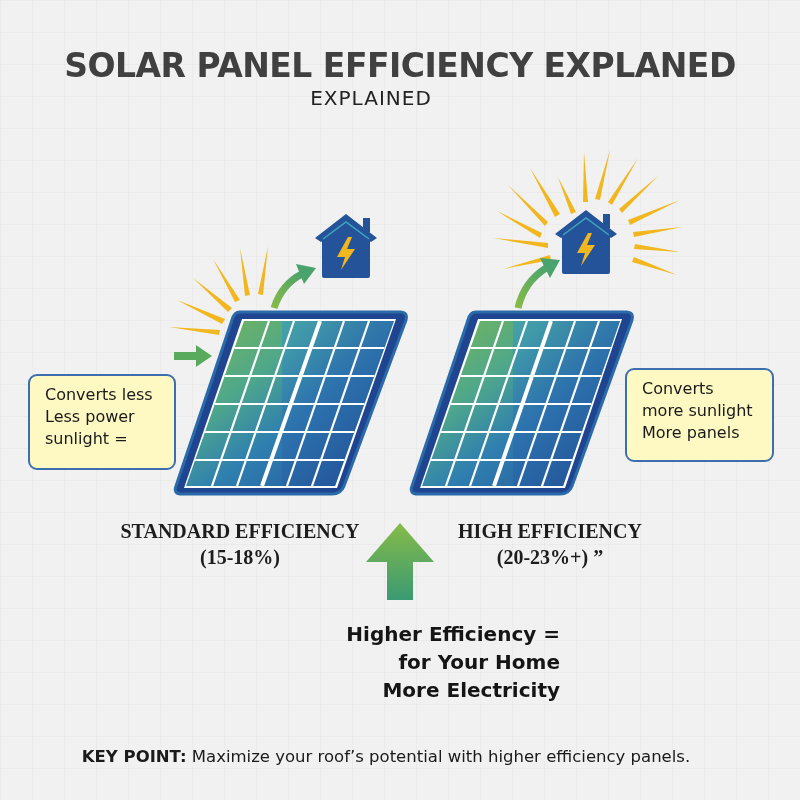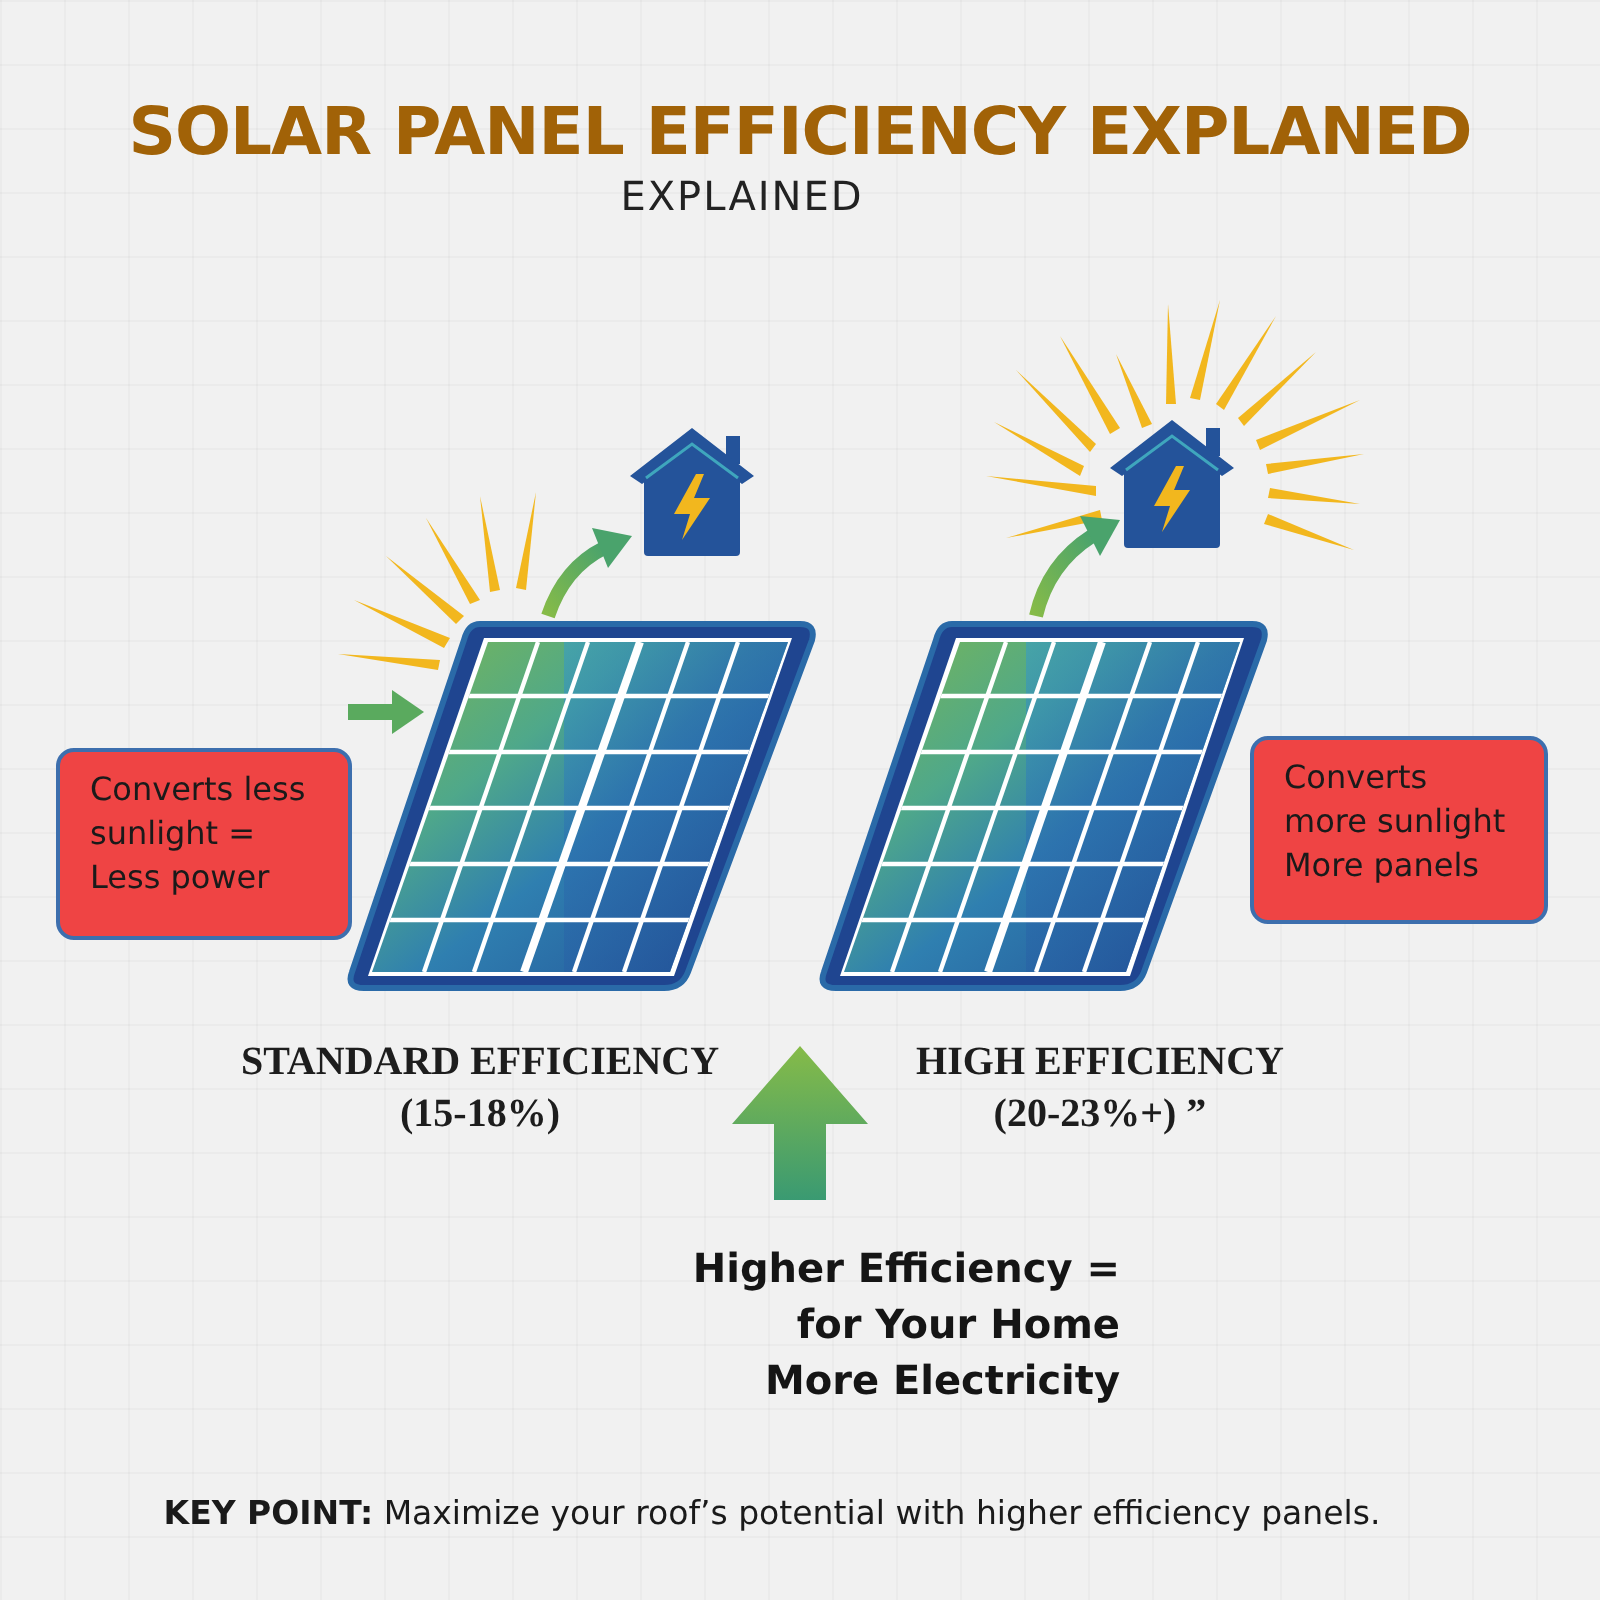--- a/index.html
+++ b/index.html
@@ -10,29 +10,29 @@
       linear-gradient(rgba(0,0,0,0.025) 1px, transparent 1px),
       linear-gradient(90deg, rgba(0,0,0,0.025) 1px, transparent 1px);
     background-size:32px 32px;
     font-family:"Liberation Sans", "DejaVu Sans", sans-serif;
     color:#1c1c1c;
   }
   .abs { position:absolute; }
   .title {
     left:0; width:800px; top:46px; text-align:center;
     font-family:"DejaVu Sans", sans-serif; font-weight:bold;
-    font-size:33px; letter-spacing:-0.5px; color:#a16207;
+    font-size:33px; letter-spacing:-0.5px; color:#404040;
   }
   .subtitle {
     left:0; width:742px; top:86px; text-align:center;
     font-family:"DejaVu Sans", sans-serif; font-weight:normal;
     font-size:20px; letter-spacing:1px; color:#222;
   }
   .callout {
-    border:2px solid #3d6fae; border-radius:9px; background:#ef4444;
+    border:2px solid #3d6fae; border-radius:9px; background:#fef9c3;
     font-family:"DejaVu Sans", sans-serif; font-size:16px; line-height:22px;
     color:#1a1a1a; box-sizing:border-box; padding:8px 12px;
   }
   .callout div { white-space:nowrap; }
   .label {
     text-align:center; font-family:Liberation Serif, serif;
     font-weight:bold; font-size:20px; line-height:26px; color:#1d1d1d;
   }
   .label .pct { font-weight:normal; font-weight:600; }
   .conclusion {
@@ -131,22 +131,22 @@
       <line x1="122" y1="13" x2="65" y2="178"></line>
       <line x1="172" y1="13" x2="115" y2="178"></line>
       <line x1="197" y1="13" x2="140" y2="178"></line>
     </g>
     <line x1="148" y1="13" x2="90" y2="178" stroke="#ffffff" stroke-width="4"></line>
   </g>
 </svg>
 
 <div class="abs callout" style="left:28px;top:374px;width:148px;height:96px;padding-left:15px;">
   <div>Converts less</div>
+  <div>Less power</div>
   <div>sunlight =</div>
-  <div>Less power</div>
 </div>
 
 <svg style="left:0;top:0" width="800" height="800" viewBox="0 0 800 800">
   <g fill="#f2b71e">
     <path d="M558,177 L576,212 L571,214 Z"></path>
     <path d="M530,168 L560,214 L555,217 Z"></path>
     <path d="M508,185 L548,222 L545,226 Z"></path>
     <path d="M497,211 L542,233 L540,238 Z"></path>
     <path d="M493,238 L548,243 L548,248 Z"></path>
     <path d="M503,269 L550,255 L551,260 Z"></path>

